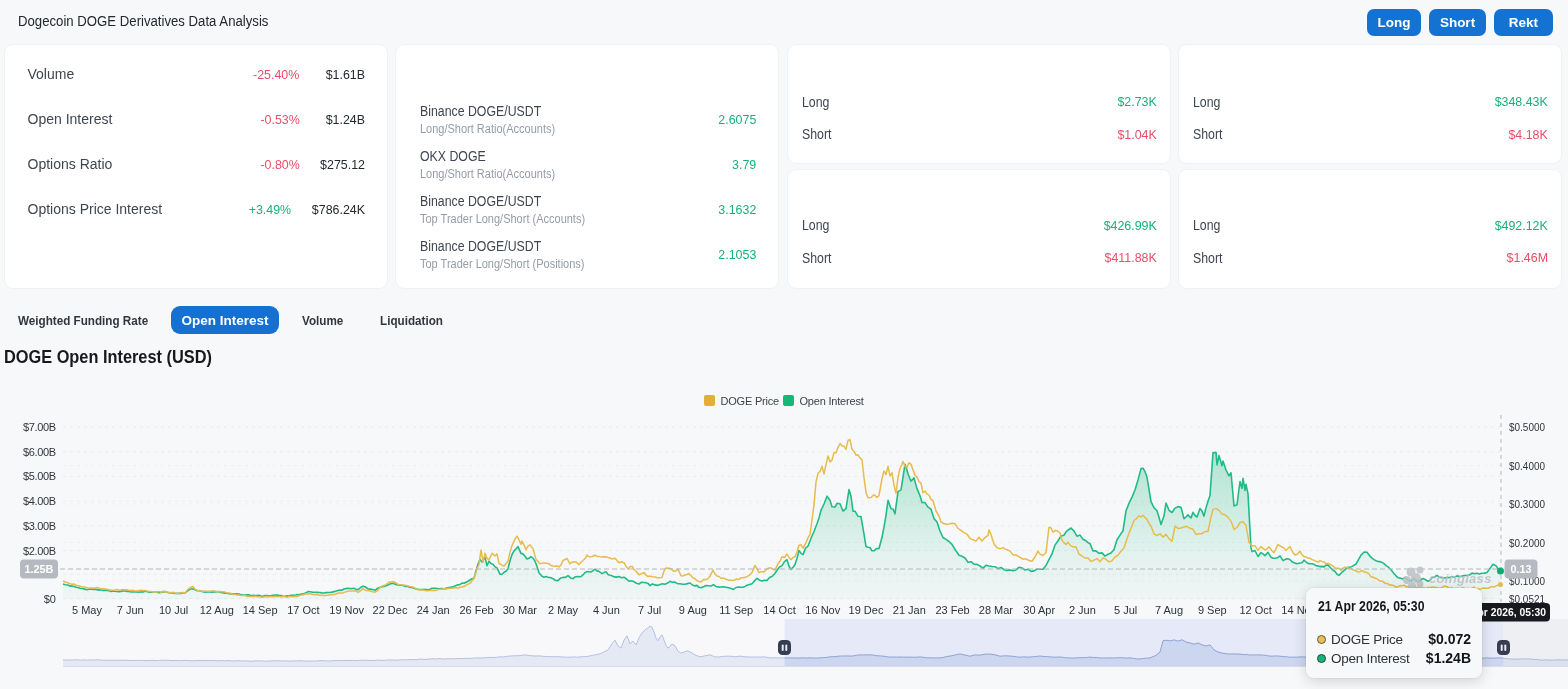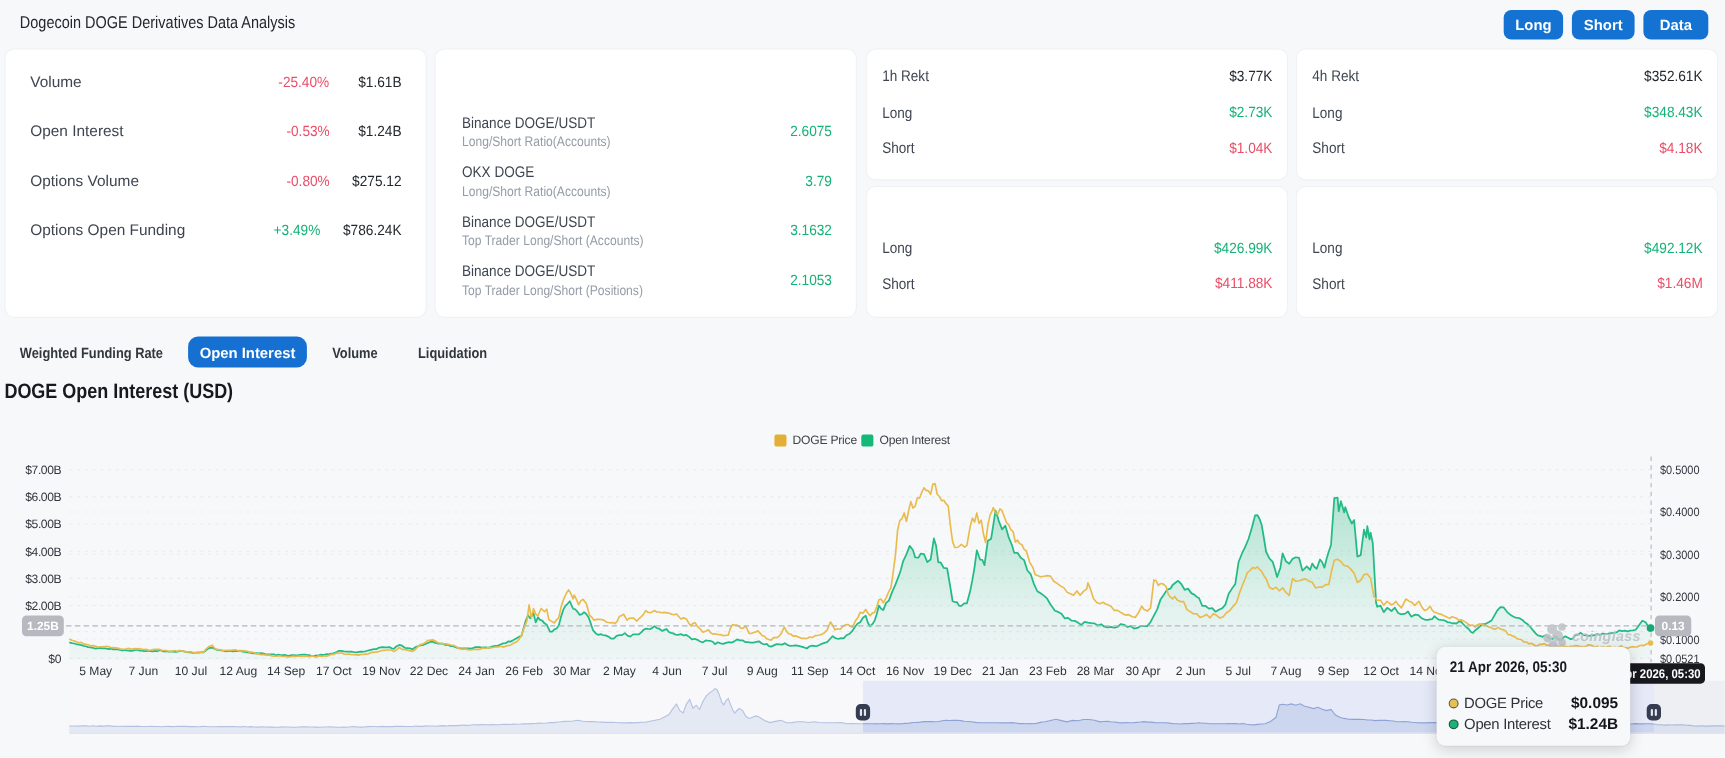--- a/index.html
+++ b/index.html
@@ -15,40 +15,40 @@
 .tab{position:absolute;top:306px;height:28px;display:flex;align-items:center;font-weight:700;font-size:13.5px;color:#32373d;white-space:nowrap}
 .axl{font:500 11px "Liberation Sans",sans-serif;fill:#30353c}
 .axx{font:500 11px "Liberation Sans",sans-serif;fill:#2e333a}
 .pill{font:700 10.8px "Liberation Sans",sans-serif;fill:#fff}
 .blk{font:700 11.5px "Liberation Sans",sans-serif;fill:#fff}
 </style></head>
 <body>
 <div class="abs" style="left:18px;top:12px;font-size:15.5px;color:#23272e;transform:scaleX(0.85);transform-origin:0 0;white-space:nowrap">Dogecoin DOGE Derivatives Data Analysis</div>
 <div class="btn" style="left:1367px;width:54px">Long</div>
 <div class="btn" style="left:1429px;width:57px">Short</div>
-<div class="btn" style="left:1494px;width:59px">Data</div>
+<div class="btn" style="left:1494px;width:59px">Rekt</div>
 
 <div class="card" style="left:5px;top:44.5px;width:382px;height:243px">
 <div class="row" style="top:16.5px;height:26px;padding:0 22.5px">
       <span class="lbl">Volume</span>
       <span class="val red" style="margin-left:auto">-25.40%</span>
       <span class="val" style="margin-left:0;width:65px;text-align:right">$1.61B</span>
     </div>
 <div class="row" style="top:61.5px;height:26px;padding:0 22.5px">
       <span class="lbl">Open Interest</span>
       <span class="val red" style="margin-left:auto">-0.53%</span>
       <span class="val" style="margin-left:0;width:65px;text-align:right">$1.24B</span>
     </div>
 <div class="row" style="top:106.5px;height:26px;padding:0 22.5px">
-      <span class="lbl">Options Volume</span>
+      <span class="lbl">Options Ratio</span>
       <span class="val red" style="margin-left:auto">-0.80%</span>
       <span class="val" style="margin-left:0;width:65px;text-align:right">$275.12</span>
     </div>
 <div class="row" style="top:151.5px;height:26px;padding:0 22.5px">
-      <span class="lbl">Options Open Funding</span>
+      <span class="lbl">Options Price Interest</span>
       <span class="val grn" style="margin-left:auto">+3.49%</span>
       <span class="val" style="margin-left:0;width:73px;text-align:right">$786.24K</span>
     </div>
 </div>
 
 <div class="card" style="left:396px;top:44.5px;width:382px;height:243px">
 <div class="row" style="top:54.5px;height:40px;padding:0 22px 0 24px">
       <span class="sc">
         <div class="lbl">Binance DOGE/USDT</div>
         <div class="sub">Long/Short Ratio(Accounts)</div>
@@ -72,24 +72,20 @@
 <div class="row" style="top:190px;height:40px;padding:0 22px 0 24px">
       <span class="sc">
         <div class="lbl">Binance DOGE/USDT</div>
         <div class="sub">Top Trader Long/Short (Positions)</div>
       </span>
       <span class="val grn">2.1053</span>
     </div>
 </div>
 
 <div class="card" style="left:788px;top:44.5px;width:382px;height:118px">
-<div class="row" style="top:11.5px;height:26px;padding:0 13px 0 14px">
-      <span class="lbl sc">1h Rekt</span>
-      <span class="val">$3.77K</span>
-    </div>
 <div class="row" style="top:44px;height:26px;padding:0 13px 0 14px">
       <span class="lbl sc">Long</span>
       <span class="val grn">$2.73K</span>
     </div>
 <div class="row" style="top:76.5px;height:26px;padding:0 13px 0 14px">
       <span class="lbl sc">Short</span>
       <span class="val red">$1.04K</span>
     </div>
 </div>
 <div class="card" style="left:788px;top:169.5px;width:382px;height:118px">
@@ -97,24 +93,20 @@
       <span class="lbl sc">Long</span>
       <span class="val grn">$426.99K</span>
     </div>
 <div class="row" style="top:75px;height:26px;padding:0 13px 0 14px">
       <span class="lbl sc">Short</span>
       <span class="val red">$411.88K</span>
     </div>
 </div>
 
 <div class="card" style="left:1179px;top:44.5px;width:382px;height:118px">
-<div class="row" style="top:11.5px;height:26px;padding:0 13px 0 14px">
-      <span class="lbl sc">4h Rekt</span>
-      <span class="val">$352.61K</span>
-    </div>
 <div class="row" style="top:44px;height:26px;padding:0 13px 0 14px">
       <span class="lbl sc">Long</span>
       <span class="val grn">$348.43K</span>
     </div>
 <div class="row" style="top:76.5px;height:26px;padding:0 13px 0 14px">
       <span class="lbl sc">Short</span>
       <span class="val red">$4.18K</span>
     </div>
 </div>
 <div class="card" style="left:1179px;top:169.5px;width:382px;height:118px">
@@ -241,19 +233,19 @@
 </g>
 <rect x="1452" y="603" width="98" height="18.5" rx="4" fill="#17191e"></rect>
 <text x="1501" y="616" text-anchor="middle" class="blk" textLength="90" lengthAdjust="spacingAndGlyphs">21 Apr 2026, 05:30</text>
 </svg>
 
 <div class="abs" style="left:1306px;top:588px;width:176px;height:90px;background:#f7f8fa;border-radius:8px;box-shadow:0 3px 14px rgba(0,0,0,0.16),0 0 0 1px rgba(0,0,0,0.03)">
 <div style="position:absolute;left:12px;top:10px;font-size:14px;font-weight:600;color:#15181c;transform:scaleX(0.875);transform-origin:0 0;white-space:nowrap">21 Apr 2026, 05:30</div>
 <div style="position:absolute;left:11px;top:43px;display:flex;align-items:center;width:154px">
 <span style="width:9px;height:9px;border-radius:50%;background:#e7c04f;border:1.8px solid #5d584a;flex:0 0 auto"></span>
 <span style="font-size:13.5px;letter-spacing:-0.25px;color:#2e3338;margin-left:5px">DOGE Price</span>
-<span style="margin-left:auto;font-size:14px;font-weight:700;color:#111418">$0.095</span>
+<span style="margin-left:auto;font-size:14px;font-weight:700;color:#111418">$0.072</span>
 </div>
 <div style="position:absolute;left:11px;top:62px;display:flex;align-items:center;width:154px">
 <span style="width:9px;height:9px;border-radius:50%;background:#17b377;border:1.8px solid #1d4f3b;flex:0 0 auto"></span>
 <span style="font-size:13.5px;letter-spacing:-0.25px;color:#2e3338;margin-left:5px">Open Interest</span>
 <span style="margin-left:auto;font-size:14px;font-weight:700;color:#111418">$1.24B</span>
 </div>
 </div>
 </body></html>

